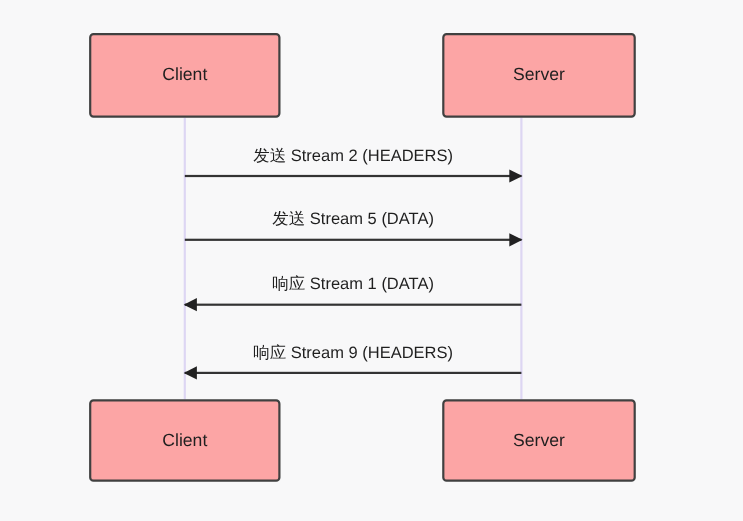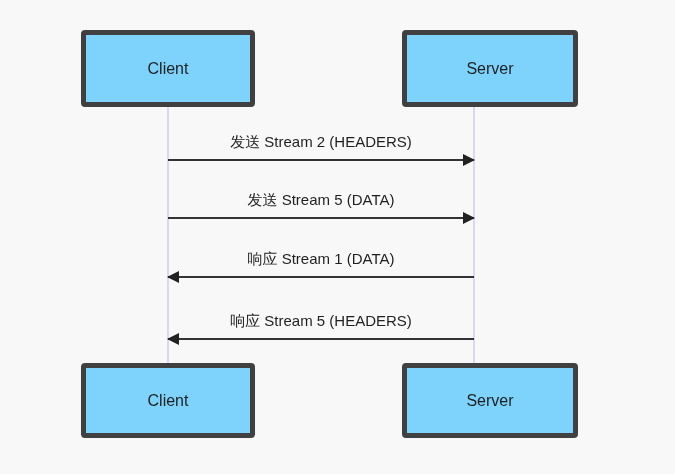--- a/index.html
+++ b/index.html
@@ -26,22 +26,22 @@
     background: #ddd6f3;
     top: 107px;
     height: 256px;
   }
   #lifeline-client { left: 167px; }
   #lifeline-server { left: 473px; }
 
   
   .actor-box {
     position: absolute;
-    background: #7dd3fc;
-    border: 5px solid #404040;
+    background: #fca5a5;
+    border: 2px solid #404040;
     border-radius: 4px;
     box-sizing: border-box;
     display: flex;
     align-items: center;
     justify-content: center;
     color: #1f1f1f;
     font-size: 16px;
     line-height: 1;
   }
   .actor-client { left: 81px; width: 174px; }
@@ -119,21 +119,21 @@
     <div class="arrowhead arrow-right"></div>
   </div>
 
   <div class="message" style="top:276px;">
     <span class="msg-label">响应 Stream 1 (DATA)</span>
     <div class="msg-line"></div>
     <div class="arrowhead arrow-left"></div>
   </div>
 
   <div class="message" style="top:338px;">
-    <span class="msg-label">响应 Stream 5 (HEADERS)</span>
+    <span class="msg-label">响应 Stream 9 (HEADERS)</span>
     <div class="msg-line"></div>
     <div class="arrowhead arrow-left"></div>
   </div>
 
   <div class="actor-box actor-client actor-bottom">
     <span>Client</span>
   </div>
   <div class="actor-box actor-server actor-bottom">
     <span>Server</span>
   </div>

